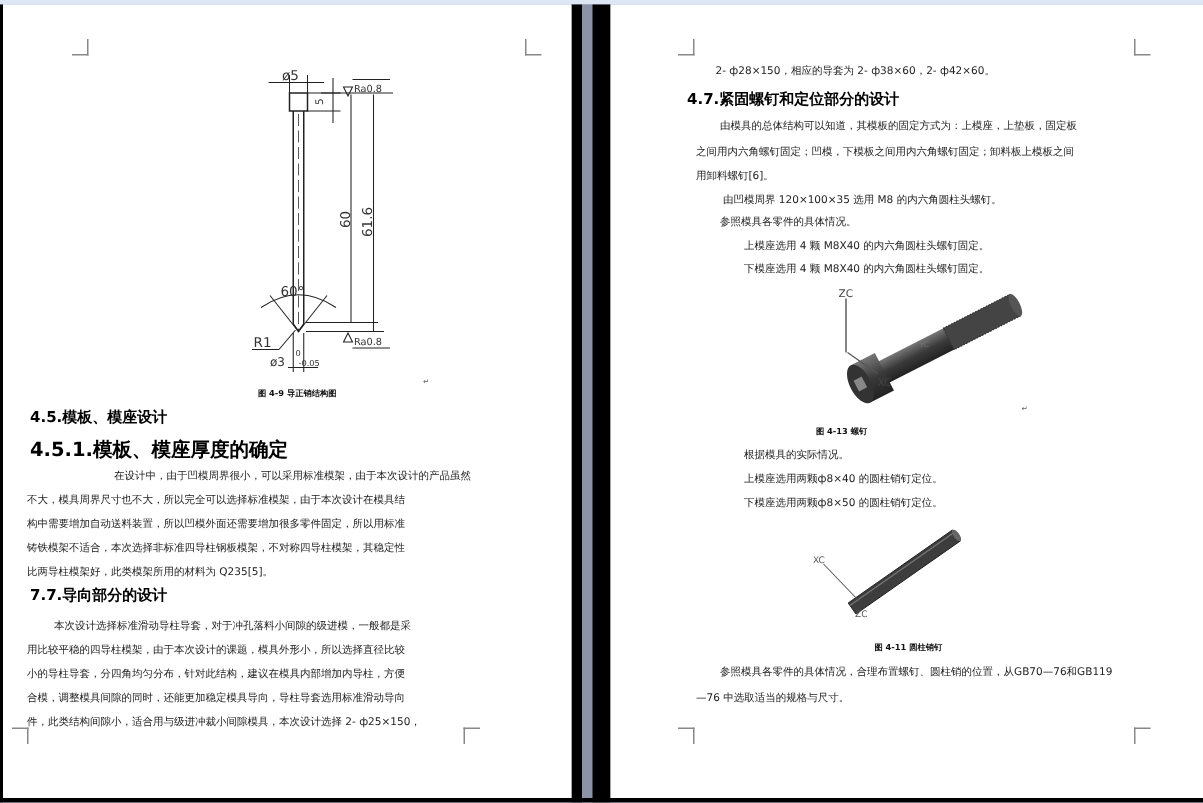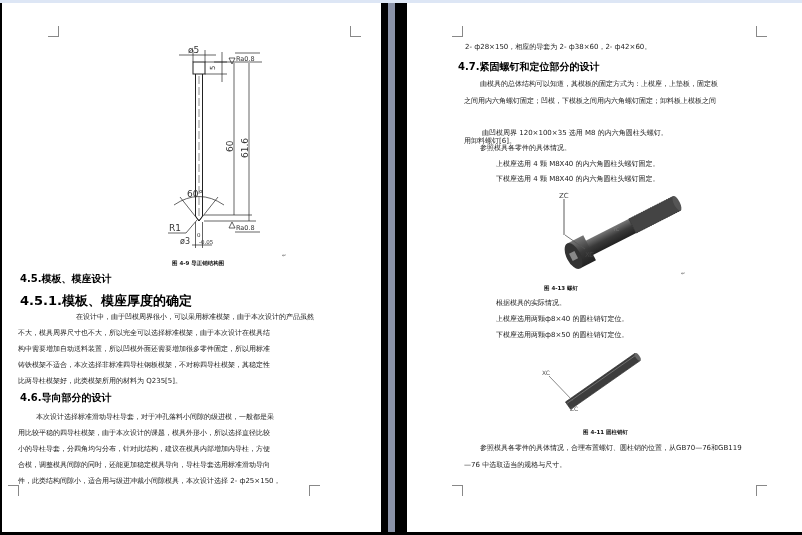--- a/index.html
+++ b/index.html
@@ -96,45 +96,45 @@
   <div class="t h2" style="left:18px;top:292px;">4.5.1.模板、模座厚度的确定</div>
 
   <div>
     <div class="t" style="left:34px;top:310px;margin-left:40px;">在设计中，由于凹模周界很小，可以采用标准模架，由于本次设计的产品虽然</div>
     <div class="t" style="left:16px;top:326px;">不大，模具周界尺寸也不大，所以完全可以选择标准模架，由于本次设计在模具结</div>
     <div class="t" style="left:16px;top:342px;">构中需要增加自动送料装置，所以凹模外面还需要增加很多零件固定，所以用标准</div>
     <div class="t" style="left:16px;top:358px;">铸铁模架不适合，本次选择非标准四导柱钢板模架，不对称四导柱模架，其稳定性</div>
     <div class="t" style="left:16px;top:374px;">比两导柱模架好，此类模架所用的材料为 Q235[5]。</div>
   </div>
 
-  <div class="t h1" style="left:18px;top:389px;">4.6.导向部分的设计</div>
+  <div class="t h1" style="left:18px;top:389px;">7.7.导向部分的设计</div>
 
   <div>
     <div class="t" style="left:34px;top:410px;">本次设计选择标准滑动导柱导套，对于冲孔落料小间隙的级进模，一般都是采</div>
     <div class="t" style="left:16px;top:426px;">用比较平稳的四导柱模架，由于本次设计的课题，模具外形小，所以选择直径比较</div>
     <div class="t" style="left:16px;top:442px;">小的导柱导套，分四角均匀分布，针对此结构，建议在模具内部增加内导柱，方便</div>
     <div class="t" style="left:16px;top:458px;">合模，调整模具间隙的同时，还能更加稳定模具导向，导柱导套选用标准滑动导向</div>
     <div class="t" style="left:16px;top:474px;">件，此类结构间隙小，适合用与级进冲裁小间隙模具，本次设计选择 2- ф25×150，</div>
   </div>
 
   <div class="crop" style="left:6px;top:482px;border-right-width:1px;border-top-width:1px;"></div>
   <div class="crop" style="left:307px;top:482px;border-left-width:1px;border-top-width:1px;"></div>
 </div>
 
 <div class="page" id="page-right">
   <div class="crop" style="left:45px;top:23px;border-right-width:1px;border-bottom-width:1px;"></div>
   <div class="crop" style="left:349px;top:23px;border-left-width:1px;border-bottom-width:1px;"></div>
 
-  <div class="t" style="left:58px;top:40px;">2- ф28×150，相应的导套为 2- ф38×60，2- ф42×60。</div>
+  <div class="t" style="left:70px;top:40px;">2- ф28×150，相应的导套为 2- ф38×60，2- ф42×60。</div>
   <div class="t h1" style="left:51px;top:58px;text-align:center;">4.7.紧固螺钉和定位部分的设计</div>
 
   <div>
     <div class="t" style="left:73px;top:77px;">由模具的总体结构可以知道，其模板的固定方式为：上模座，上垫板，固定板</div>
     <div class="t" style="left:57px;top:94px;">之间用内六角螺钉固定；凹模，下模板之间用内六角螺钉固定；卸料板上模板之间</div>
-    <div class="t" style="left:57px;top:110px;margin-top:24px;">用卸料螺钉[6]。</div>
+    <div class="t" style="left:57px;top:110px;">用卸料螺钉[6]。</div>
   </div>
   <div class="t" style="left:75px;top:126px;">由凹模周界 120×100×35 选用 M8 的内六角圆柱头螺钉。</div>
   <div class="t" style="left:73px;top:141px;">参照模具各零件的具体情况。</div>
   <div class="t" style="left:89px;top:157px;">上模座选用 4 颗 M8X40 的内六角圆柱头螺钉固定。</div>
   <div class="t" style="left:89px;top:172px;">下模座选用 4 颗 M8X40 的内六角圆柱头螺钉固定。</div>
 
   <svg style="position:absolute;left:148px;top:188px;" width="130" height="80" viewBox="0 0 130 80">
     <defs>
       <linearGradient id="g1" x1="0" y1="0" x2="0" y2="1">
         <stop offset="0" stop-color="#777"></stop>

